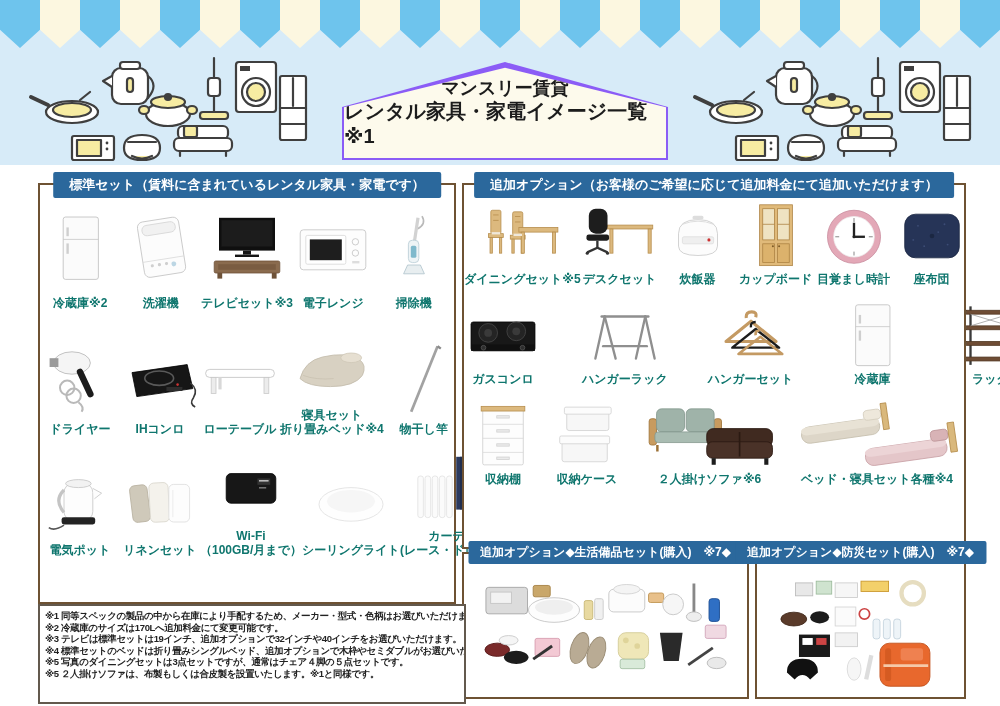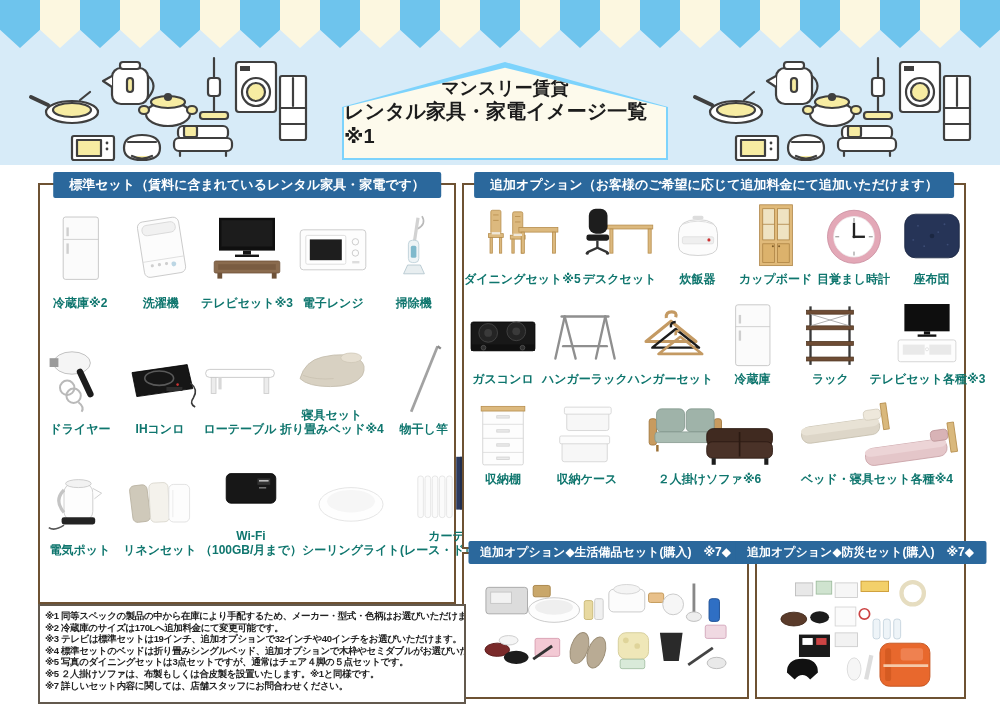--- a/index.html
+++ b/index.html
@@ -9,21 +9,21 @@
   
   .band{position:absolute;left:0;top:0;width:1000px;height:165px;background:#d7ebf8;}
   .awning{position:absolute;left:0;top:0;width:1000px;height:48px;
     background:repeating-linear-gradient(90deg,#6ec4ed 0 40px,#fcf7e0 40px 80px);
     clip-path:polygon(0% 0%,100% 0%,100% 62%,98% 100%,96% 62%,94% 100%,92% 62%,90% 100%,88% 62%,86% 100%,84% 62%,82% 100%,80% 62%,78% 100%,76% 62%,74% 100%,72% 62%,70% 100%,68% 62%,66% 100%,64% 62%,62% 100%,60% 62%,58% 100%,56% 62%,54% 100%,52% 62%,50% 100%,48% 62%,46% 100%,44% 62%,42% 100%,40% 62%,38% 100%,36% 62%,34% 100%,32% 62%,30% 100%,28% 62%,26% 100%,24% 62%,22% 100%,20% 62%,18% 100%,16% 62%,14% 100%,12% 62%,10% 100%,8% 62%,6% 100%,4% 62%,2% 100%,0% 62%);}
   .cluster{position:absolute;top:50px;width:280px;height:112px;}
   .cluster.left{left:28px;} .cluster.right{left:692px;}
 
   
   .plaque{position:absolute;left:342px;top:62px;width:326px;height:98px;
-    background:#7dd3fc;clip-path:polygon(0 100%,0 46%,50% 0,100% 46%,100% 100%);}
+    background:#8b5cf6;clip-path:polygon(0 100%,0 46%,50% 0,100% 46%,100% 100%);}
   .plaque .inner{position:absolute;left:2px;top:2px;right:2px;bottom:2px;
     background:#fdfaec;clip-path:polygon(0 100%,0 46%,50% 4%,100% 46%,100% 100%);
     display:flex;flex-direction:column;justify-content:flex-end;align-items:center;padding-bottom:9px;}
   .plaque .t1{font-size:18px;font-weight:800;color:#1c1c1c;line-height:1.25;}
   .plaque .t2{font-size:20px;font-weight:800;color:#1c1c1c;line-height:1.25;}
 
   
   .panel{position:absolute;background:#fff;border:2px solid #6e5233;}
   .pill{position:absolute;top:-13px;left:50%;transform:translateX(-50%);
     background:#2b689c;color:#fff;font-weight:700;font-size:13px;
@@ -42,21 +42,21 @@
   .cell{display:flex;flex-direction:column;align-items:center;justify-content:flex-end;}
   .lbl{font-size:12px;font-weight:700;color:#0f766e;line-height:1.15;
        text-align:center;white-space:nowrap;}
   .ph{display:block;}
   #std-panel .grid5{margin-top:16px;}
   #std-panel .ph{width:80px;height:96px;}
   #std-panel .row2 .ph{height:88px;} #std-panel .row3 .ph{height:84px;}
   #std-panel .row2,#std-panel .row3{margin-top:10px;}
   #opt-panel .grid6{margin-top:14px;}
   #opt-panel .ph{width:78px;height:74px;}
-  #opt-panel .row2,#opt-panel .row3{margin-top:12px;}
+  #opt-panel .row2,#opt-panel .row3{margin-top:12px;gap:40px;}
   .row3flex{display:flex;margin-top:12px;}
   .row3flex .c1{flex:0 0 15%;} .row3flex .c2{flex:0 0 18%;}
   .row3flex .c3{flex:0 0 31%;} .row3flex .c4{flex:0 0 36%;}
   .ph-w2{width:150px !important;} .ph-w3{width:178px !important;}
 
   .collage{display:block;margin:22px auto 0 auto;}
   .fn{font-size:9.5px;font-weight:700;color:#222;line-height:11.6px;
       white-space:nowrap;letter-spacing:-0.4px;}
 </style>
 </head>
@@ -699,14 +699,13 @@
     </svg>
 </div>
 
 <div id="footnote-box">
   <div class="fn">※1 同等スペックの製品の中から在庫により手配するため、メーカー・型式・色柄はお選びいただけません</div>
   <div class="fn">※2 冷蔵庫のサイズは170Lへ追加料金にて変更可能です。</div>
   <div class="fn">※3 テレビは標準セットは19インチ、追加オプションで32インチや40インチをお選びいただけます。</div>
   <div class="fn">※4 標準セットのベッドは折り畳みシングルベッド、追加オプションで木枠やセミダブルがお選びいただけます。</div>
   <div class="fn">※5 写真のダイニングセットは3点セットですが、通常はチェア４脚の５点セットです。</div>
   <div class="fn">※5 ２人掛けソファは、布製もしくは合皮製を設置いたします。※1と同様です。</div>
-  <div class="fn">※7 詳しいセット内容に関しては、店舗スタッフにお問合わせください。</div>
 </div>
 
 </body></html>

